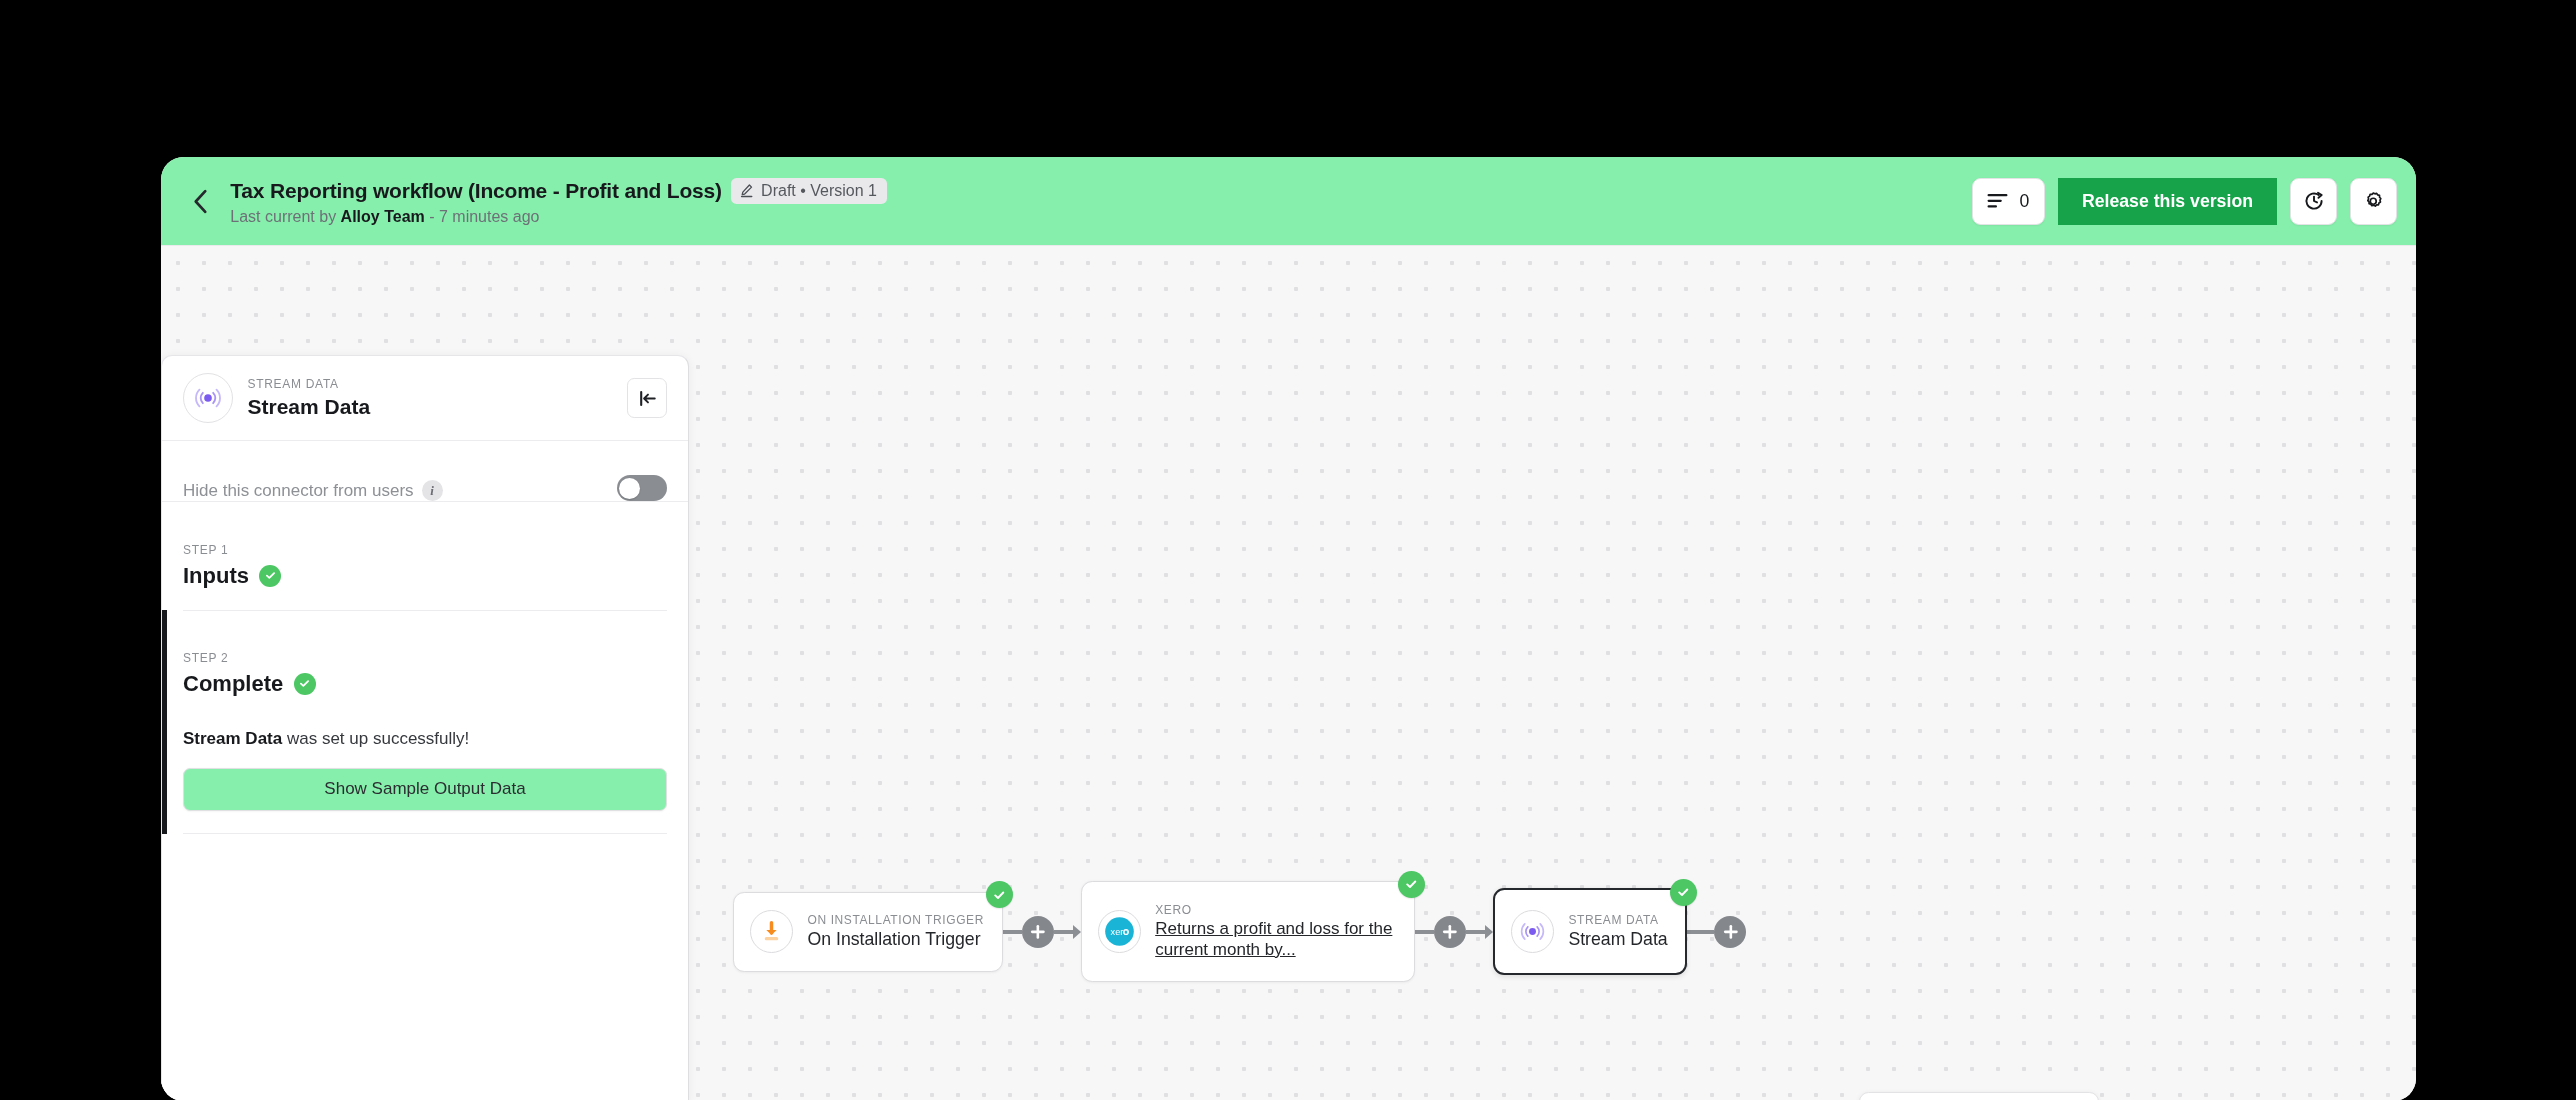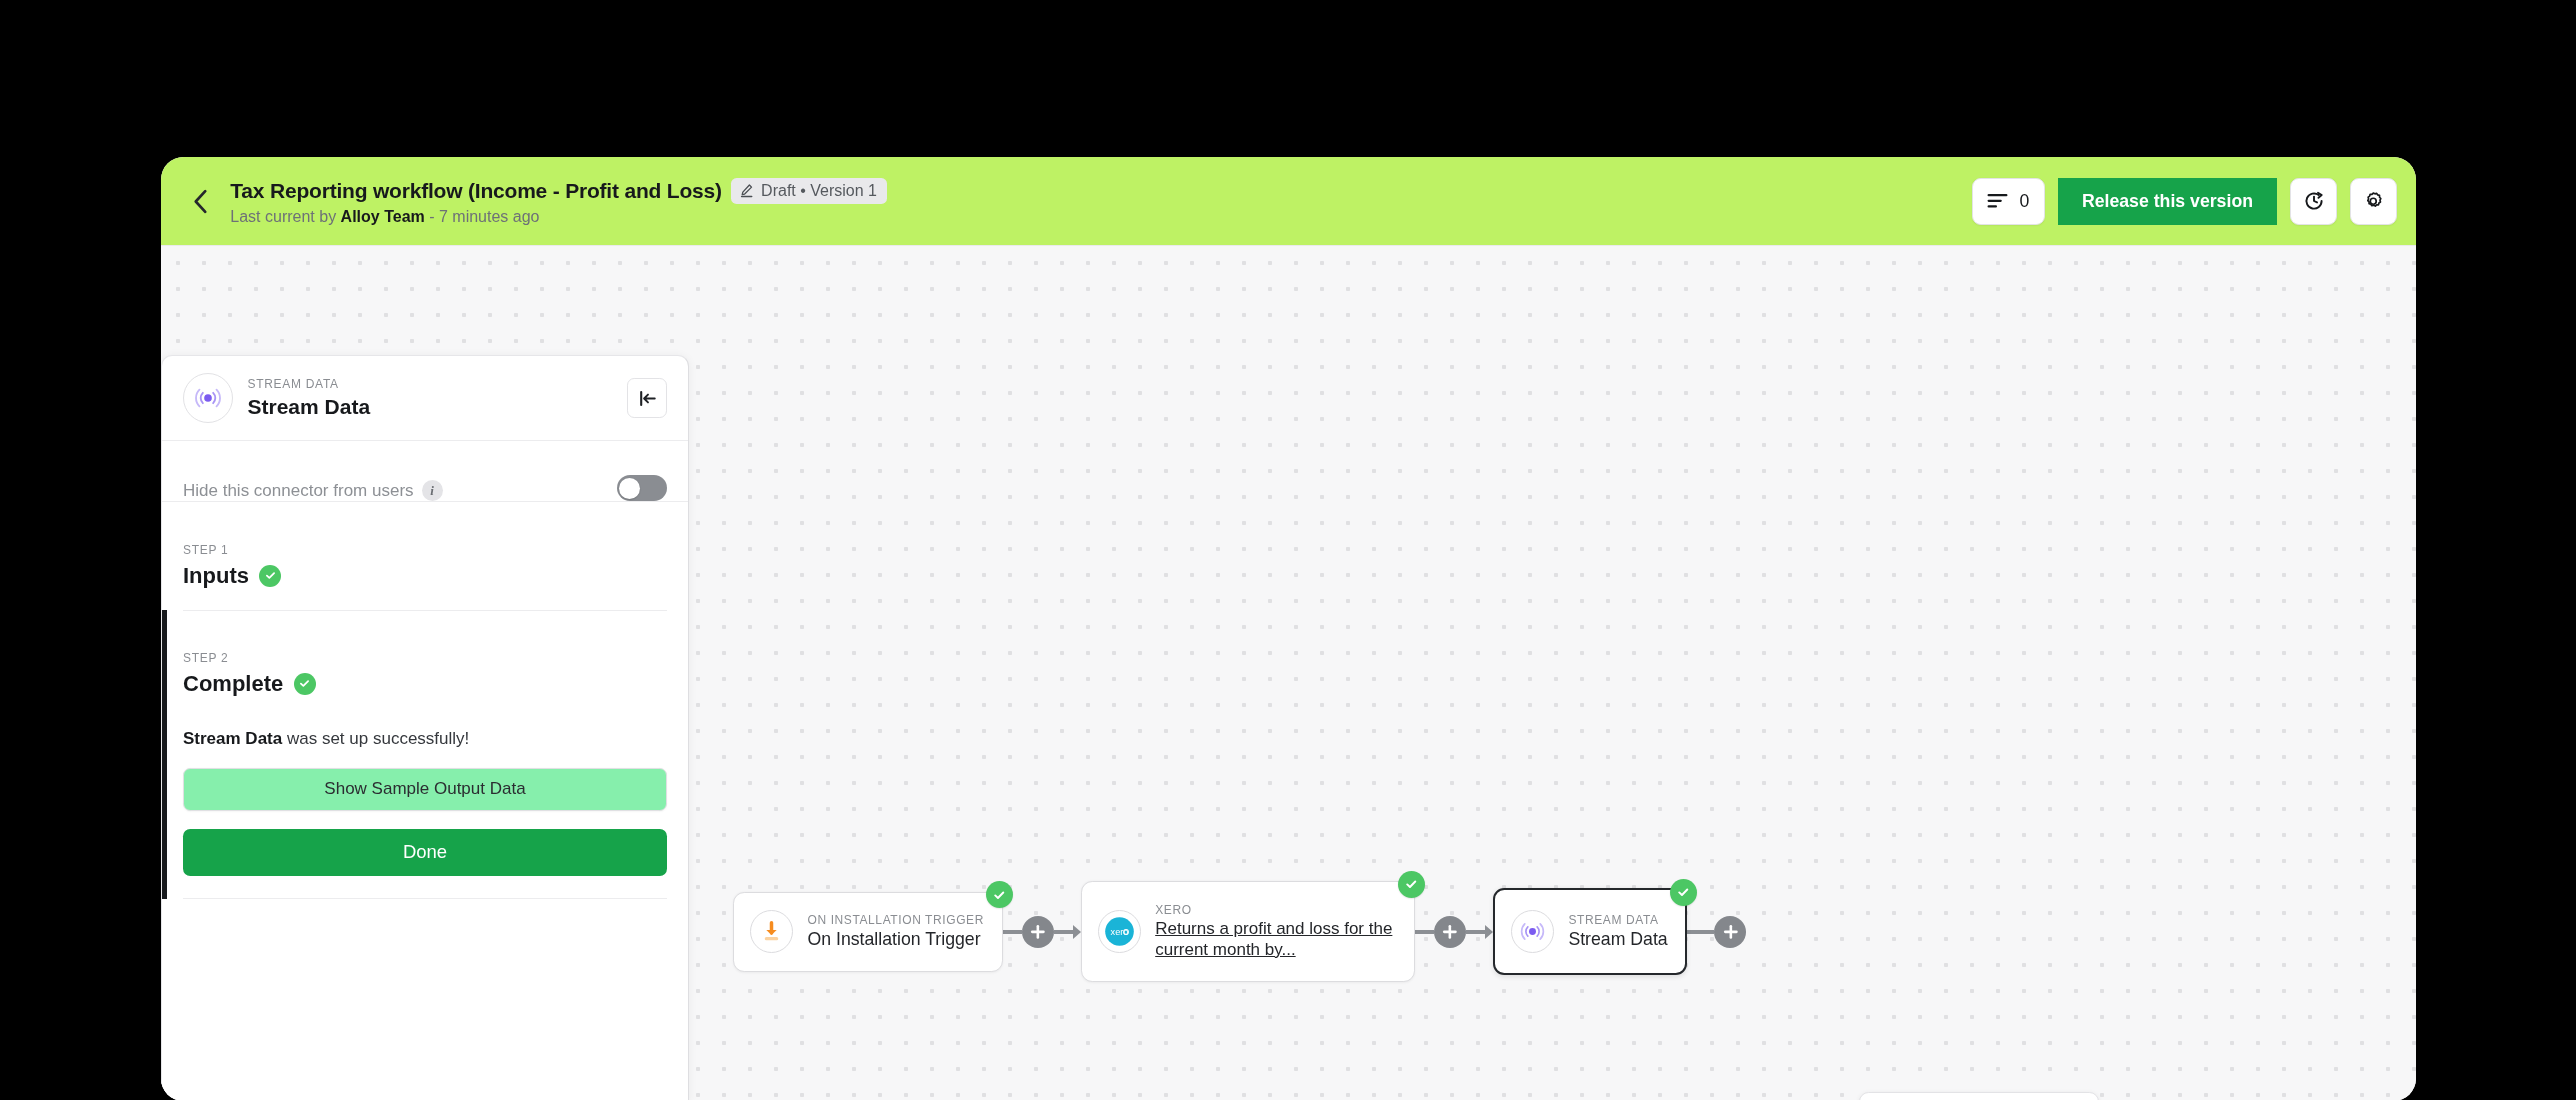--- a/index.html
+++ b/index.html
@@ -17,21 +17,21 @@
     width: 2255px; height: 944px;
     background: #ffffff;
     border-radius: 22.5px 22.5px 22.5px 22.5px;
     overflow: hidden;
   }
 
   
   #topbar {
     position: absolute; left: 0; top: 0;
     width: 100%; height: 88px;
-    background: #bef264;
+    background: #86efac;
     display: flex; align-items: center;
     padding: 0 19px 0 14.5px;
   }
   #back-btn {
     width: 50px; height: 50px;
     display: flex; align-items: center; justify-content: center;
     cursor: pointer; flex: 0 0 auto;
   }
   #back-btn svg { display:block; }
 
@@ -511,21 +511,20 @@
                 <path d="M4 9.2 L7.4 12.4 L14 5.6" fill="none" stroke="#ffffff" stroke-width="2.4" stroke-linecap="round" stroke-linejoin="round"></path>
               </svg>
             </span>
           </div>
         </div>
 
         <div id="complete-msg"><b>Stream Data</b><span> was set up successfully!</span></div>
 
         <div id="panel-actions">
           <button id="sample-btn">Show Sample Output Data</button>
-          <button id="done-btn">Done</button>
         </div>
 
         <div id="panel-bottom-divider"></div>
       </div>
 
     </div>
 
   </div>
 </div>
 

